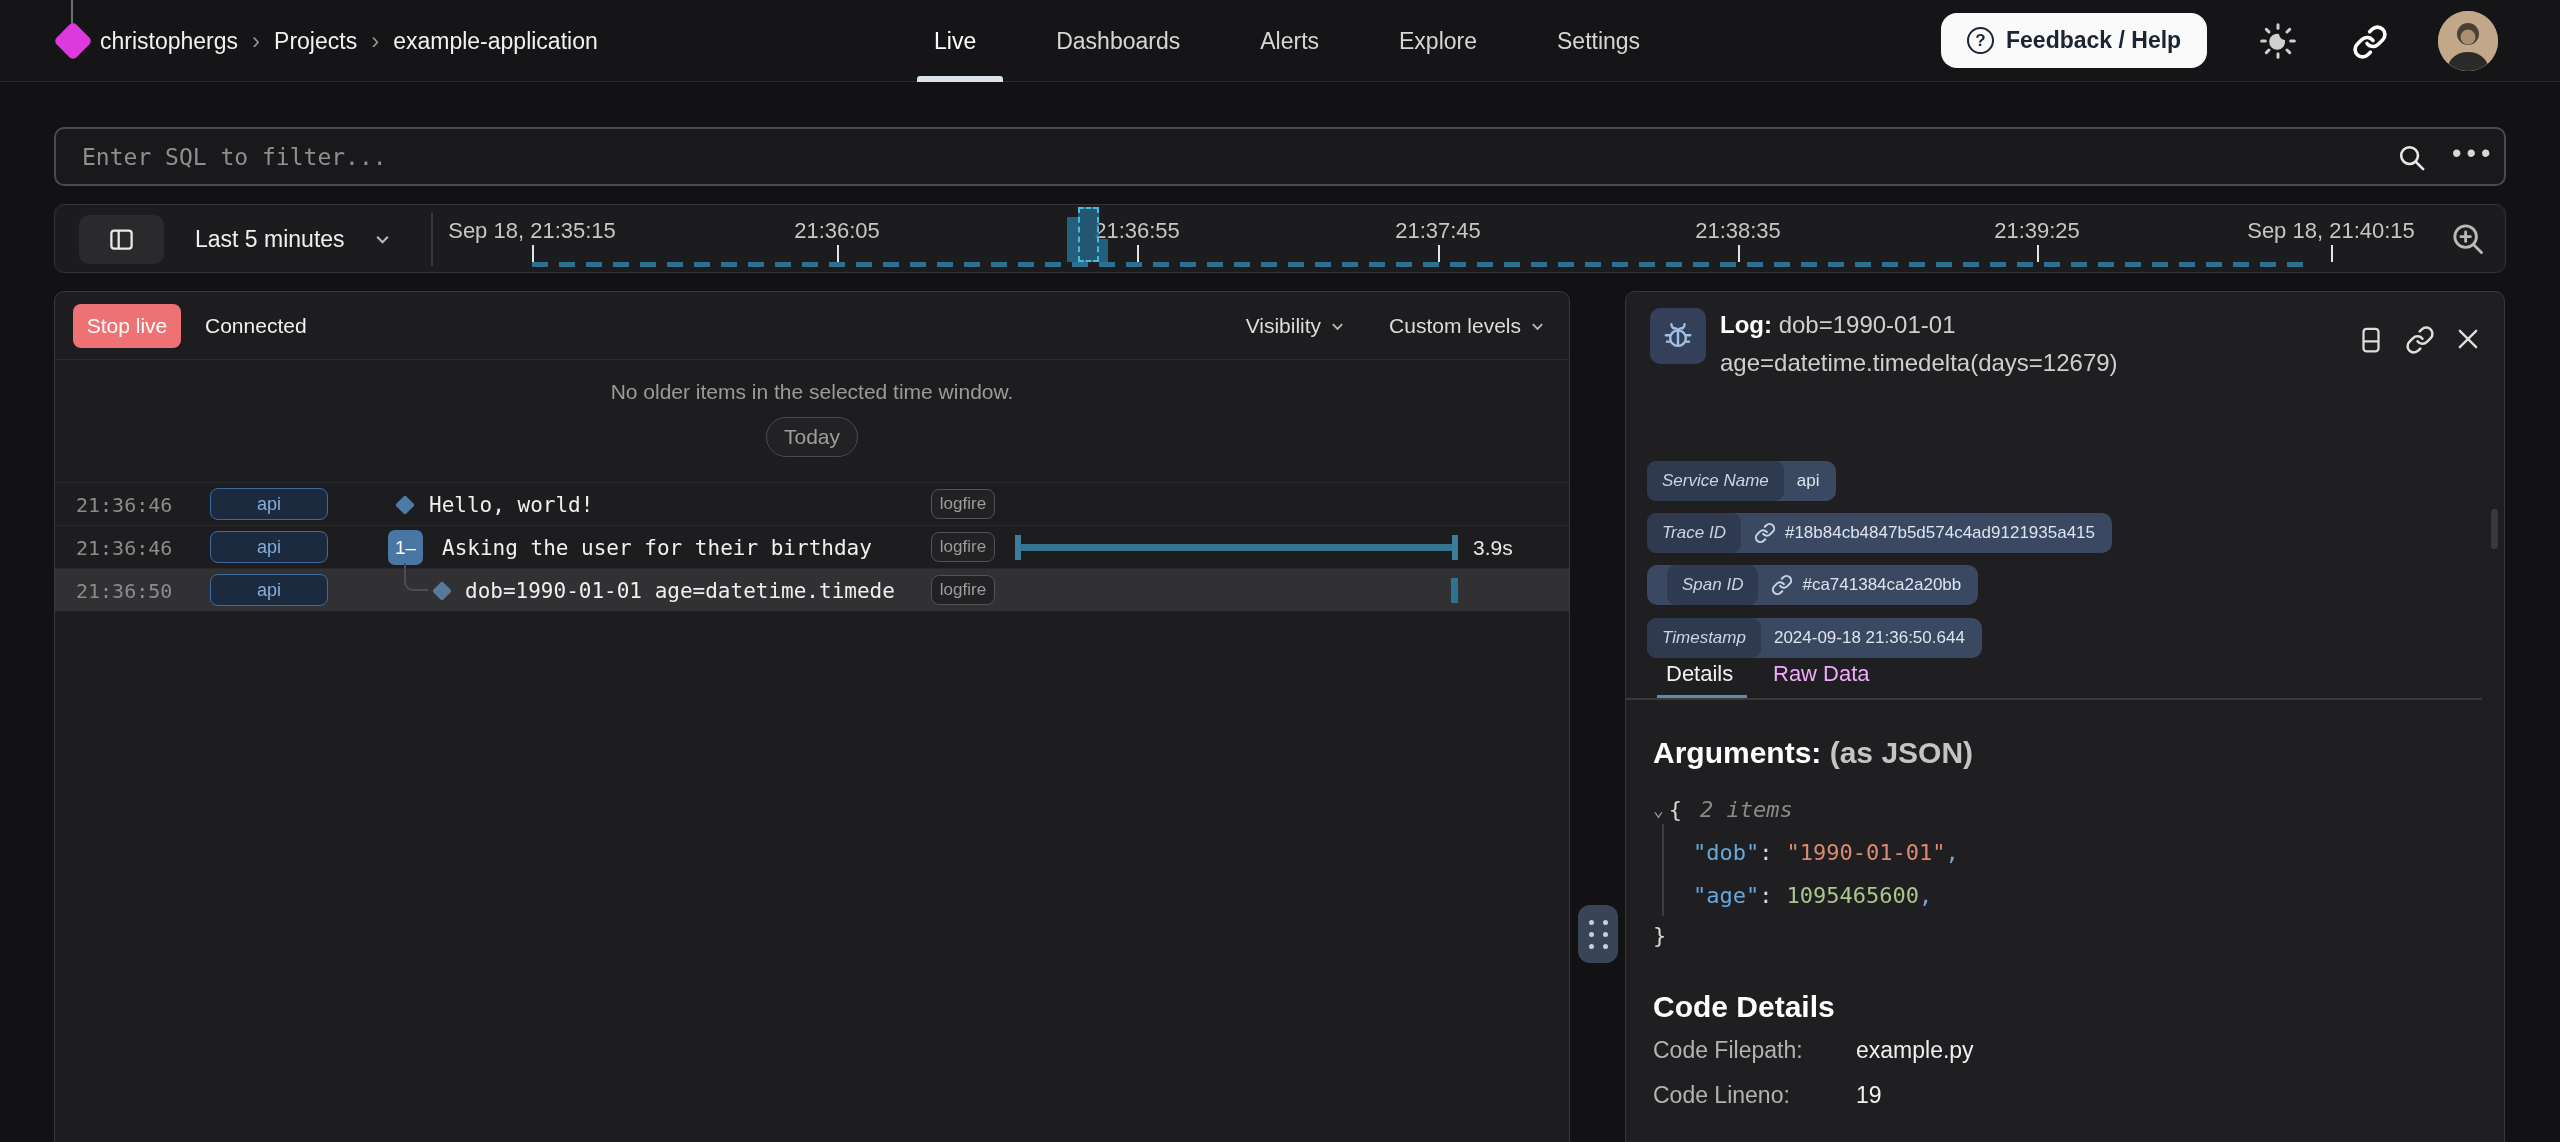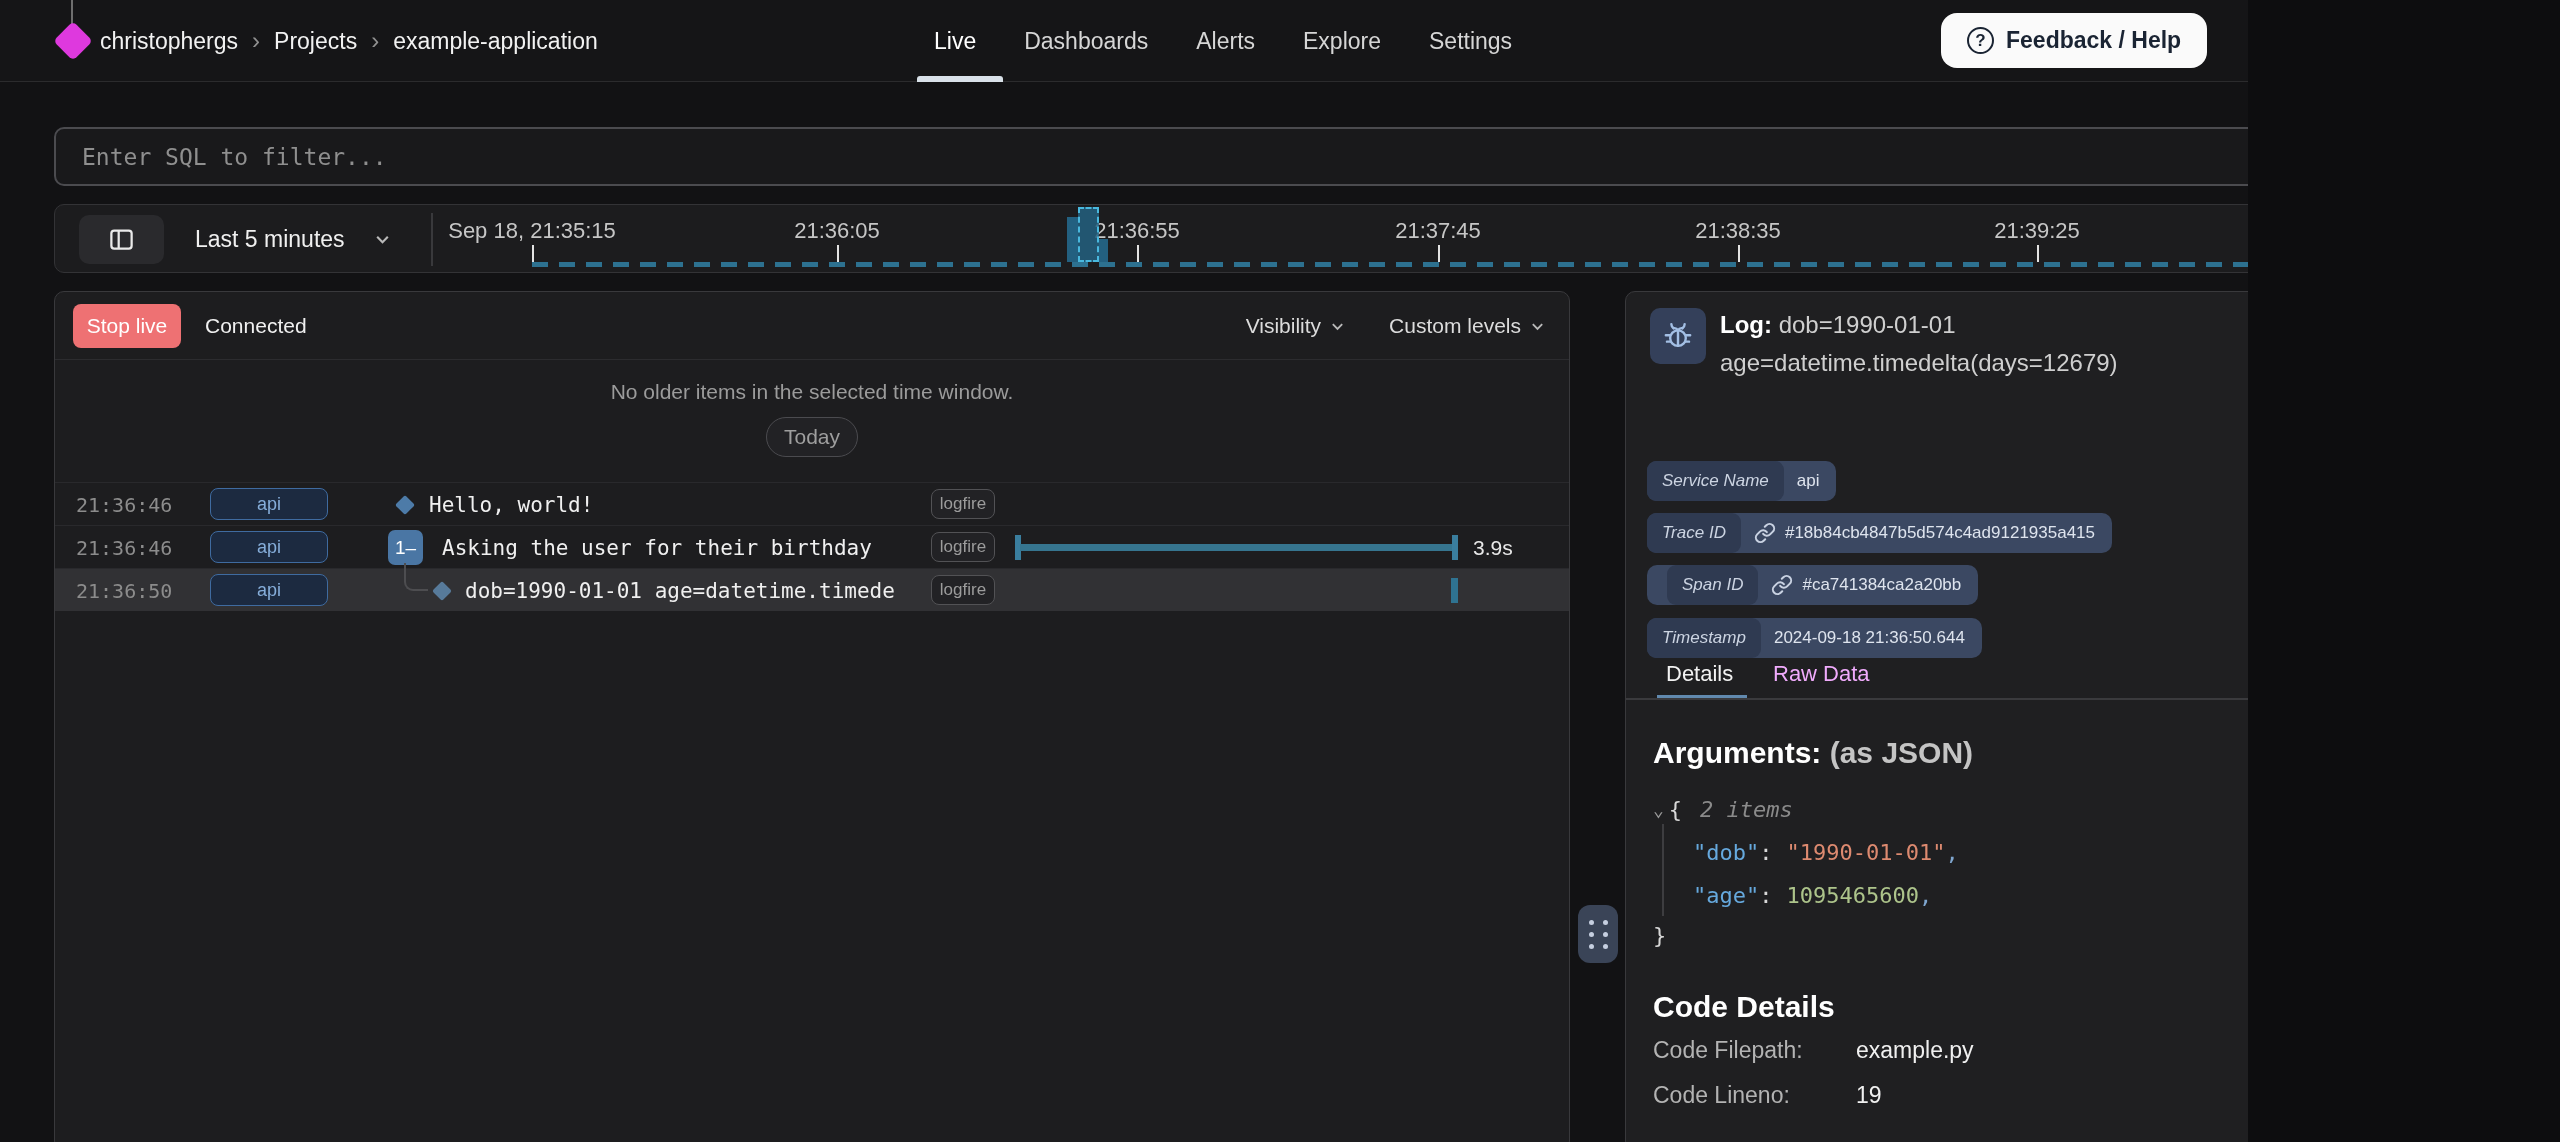--- a/index.html
+++ b/index.html
@@ -1,31 +1,31 @@
 <!DOCTYPE html>
 <html><head>
 <meta charset="utf-8">
 <style>
   * { margin:0; padding:0; box-sizing:border-box; }
   html,body { background:#0d0d0f; }
   .app {
-    position:relative; width:2248px; height:1142px; overflow:hidden;
+    position:relative; width:2560px; height:1142px; overflow:hidden;
     background:#121214; font-family:"Liberation Sans", sans-serif;
     color:#ececec; -webkit-font-smoothing:antialiased;
   }
   .abs { position:absolute; }
   .mono { font-family:"DejaVu Sans Mono", monospace; }
 
   
   .navbar { left:0; top:0; width:2560px; height:82px; background:#151517; border-bottom:1px solid #2b2b2d; }
   .logo-line { left:71px; top:0; width:2px; height:27px; background:#6e6e6e; }
   .logo-diamond { left:59px; top:27px; width:28px; height:28px; background:#de39de; border-radius:5px; transform:rotate(45deg); }
   .breadcrumb { left:100px; top:0; height:82px; display:flex; align-items:center; gap:14px; font-size:23px; color:#f2f2f2; }
   .crumb-sep { color:#909090; font-size:24px; }
-  .nav-tabs { left:934px; top:0; height:82px; display:flex; align-items:center; gap:48px; font-size:23px; color:#d6d6d6; }
+  .nav-tabs { left:934px; top:0; height:82px; display:flex; align-items:center; gap:80px; font-size:23px; color:#d6d6d6; }
   .nav-tab { cursor:default; }
   .nav-tab.active { color:#ffffff; }
   .live-underline { left:917px; top:76px; width:86px; height:6px; background:#d9e1e9; border-radius:3px 3px 0 0; }
   .feedback-btn { left:1941px; top:13px; height:55px; padding:0 26px; background:#fafafa; border-radius:16px;
     display:flex; align-items:center; gap:12px; color:#1a2433; font-size:23px; font-weight:600; }
   .q-circle { width:27px; height:27px; border:2.5px solid #1a2433; border-radius:50%; display:flex; align-items:center; justify-content:center; font-size:17px; font-weight:700; }
   .icon-btn { color:#cfcfcf; }
   .avatar { left:2438px; top:11px; width:60px; height:60px; border-radius:50%; overflow:hidden; background:#c2a789; }
 
   

